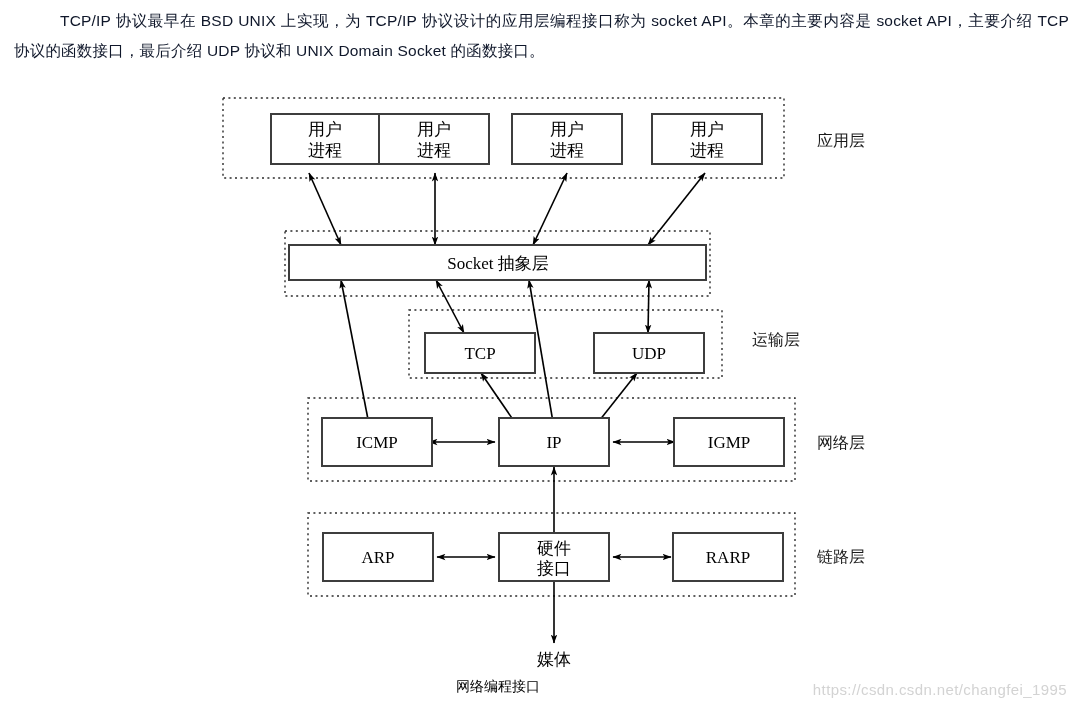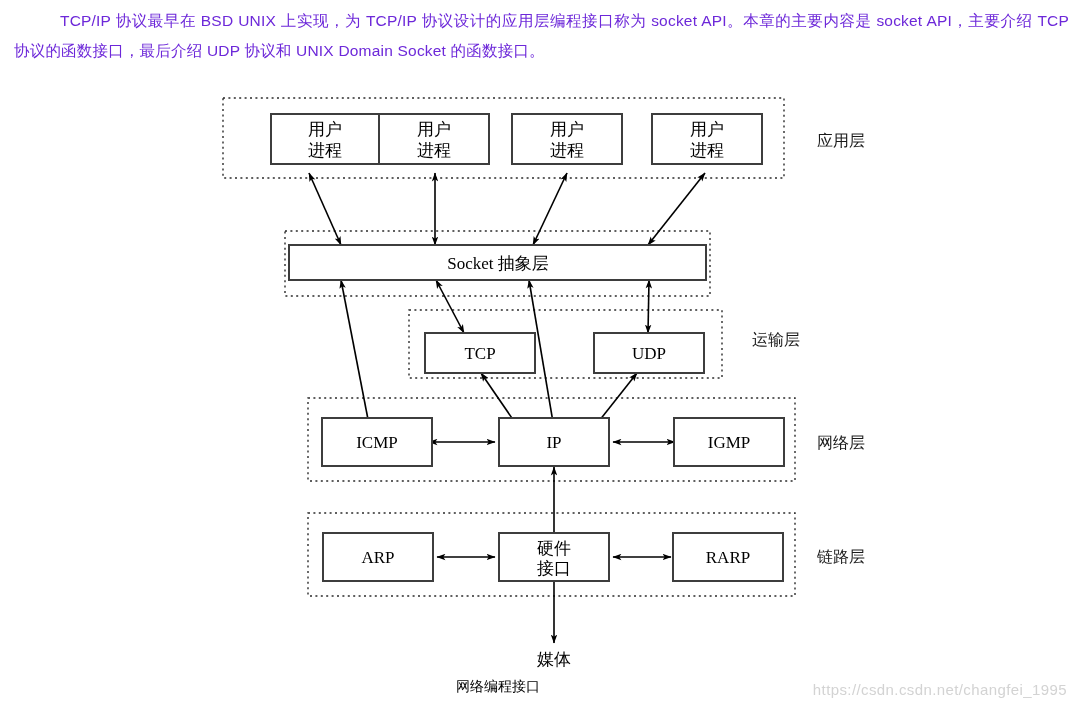--- a/index.html
+++ b/index.html
@@ -17,21 +17,21 @@
   }
   #intro {
     position: absolute;
     left: 0;
     top: 0;
     width: 1075px;
     padding: 6px 6px 0 14px;
     box-sizing: border-box;
     font-size: 15.5px;
     line-height: 30px;
-    color: #6d28d9;
+    color: #0f172a;
     text-align: justify;
     letter-spacing: 0.2px;
   }
   #intro .indent { display: inline-block; width: 46px; }
   #diagram-wrap {
     position: absolute;
     left: 0;
     top: 68px;
     width: 1075px;
     height: 644px;

